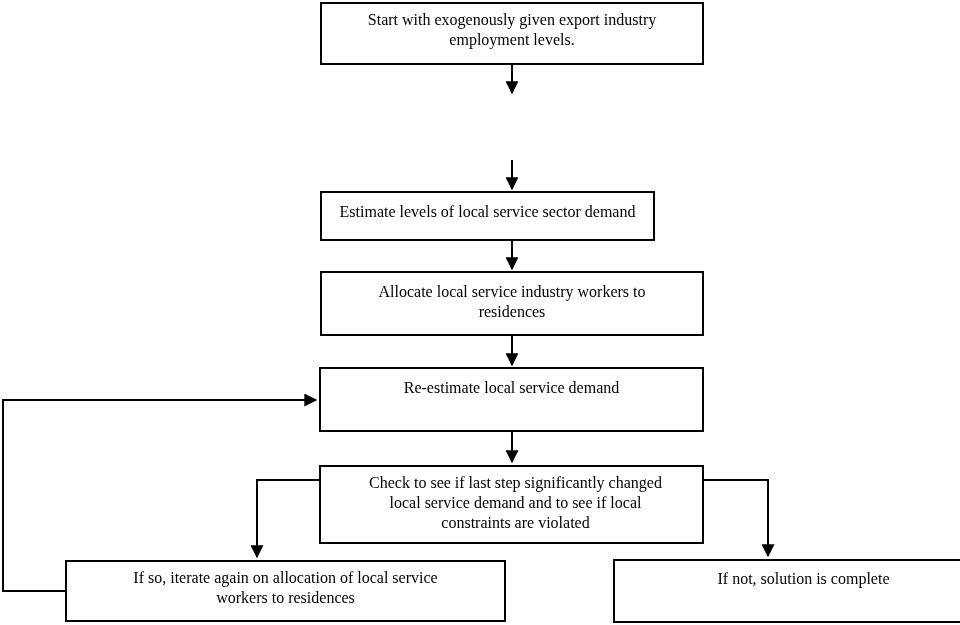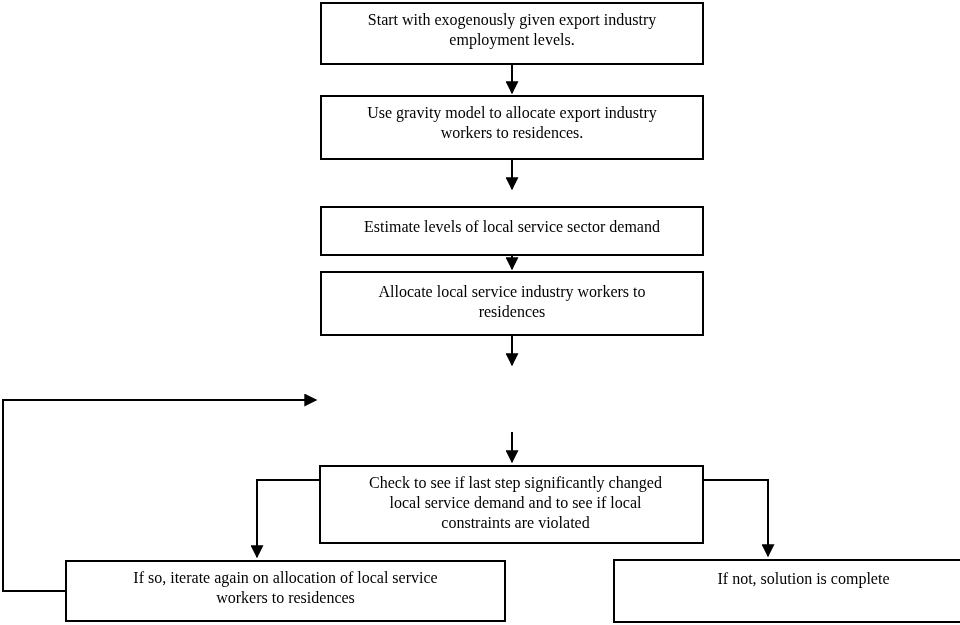--- a/index.html
+++ b/index.html
@@ -38,21 +38,21 @@
     line-height: 20px;
     color: #000000;
     font-family: Liberation Serif, serif;
   }
   .node-label {
     white-space: pre-line;
     display: block;
   }
   .n1 { left: 320px; top: 2px;   width: 384px; height: 63px; }
   .n2 { left: 320px; top: 95px;  width: 384px; height: 65px; }
-  .n3 { left: 320px; top: 206px; width: 384px; height: 50px; padding-top: 9px; }
+  .n3 { left: 320px; top: 191px; width: 335px; height: 50px; padding-top: 9px; }
   .n4 { left: 320px; top: 271px; width: 384px; height: 65px; padding-top: 9px; }
   .n5 { left: 319px; top: 367px; width: 385px; height: 65px; padding-top: 9px; }
   .n6 { left: 319px; top: 465px; width: 385px; height: 79px; padding-left: 18px; }
   .n7 { left: 65px;  top: 560px; width: 441px; height: 62px; }
   .n8 { left: 575px; top: 559px; width: 381px; height: 64px; padding-top: 8px; margin-left: 38px; }
 </style>
 </head>
 <body>
 
 <div class="canvas">
@@ -71,34 +71,33 @@
     <path class="edge" marker-end="url(#ah)" d="M319,480 L257,480 L257,557"></path>
     <path class="edge" marker-end="url(#ah)" d="M704,480 L768,480 L768,556"></path>
     <path class="edge" marker-end="url(#ah)" d="M65,591 L3,591 L3,400 L316,400"></path>
   </svg>
 
   <div class="node n1">
     <span class="node-label">Start with exogenously given export industry
 employment levels.</span>
   </div>
 
-  <div class="node n2">
-    <span class="node-label">Use gravity model to allocate export industry
-workers to residences.</span>
-  </div>
 
   <div class="node n3">
     <span class="node-label">Estimate levels of local service sector demand</span>
   </div>
 
   <div class="node n4">
     <span class="node-label">Allocate local service industry workers to
 residences</span>
   </div>
 
+  <div class="node n5">
+    <span class="node-label">Re-estimate local service demand</span>
+  </div>
 
   <div class="node n6">
     <span class="node-label">Check to see if last step significantly changed
 local service demand and to see if local
 constraints are violated</span>
   </div>
 
   <div class="node n7">
     <span class="node-label">If so, iterate again on allocation of local service
 workers to residences</span>

